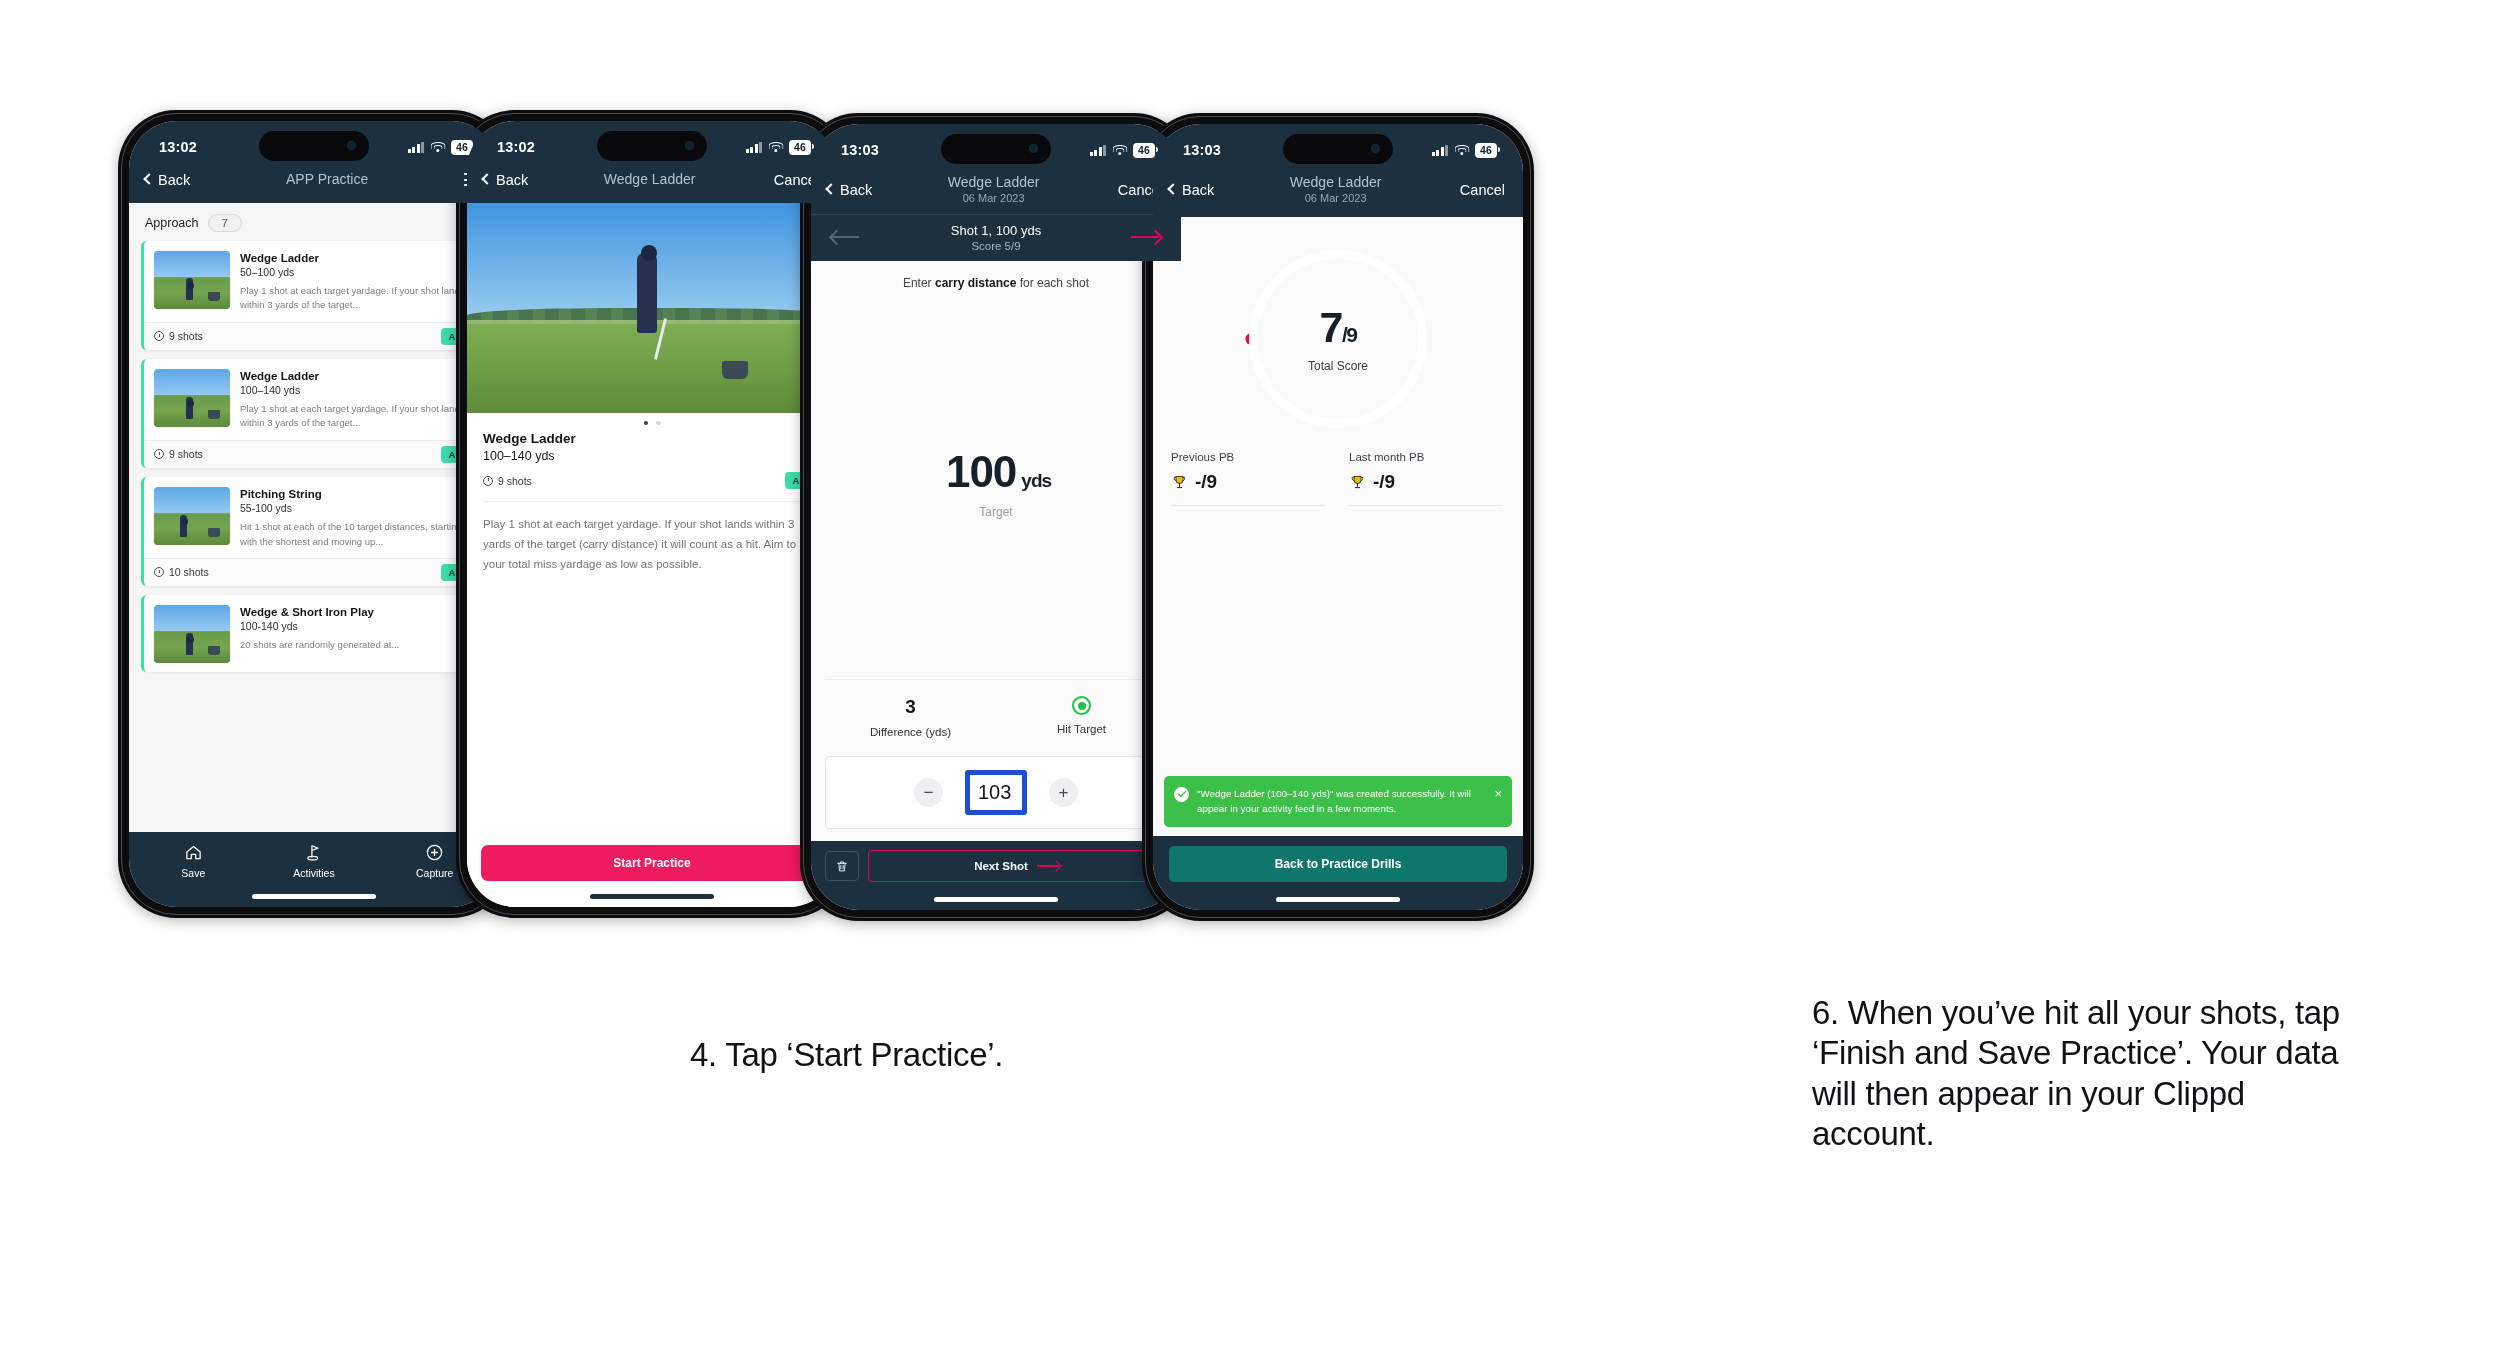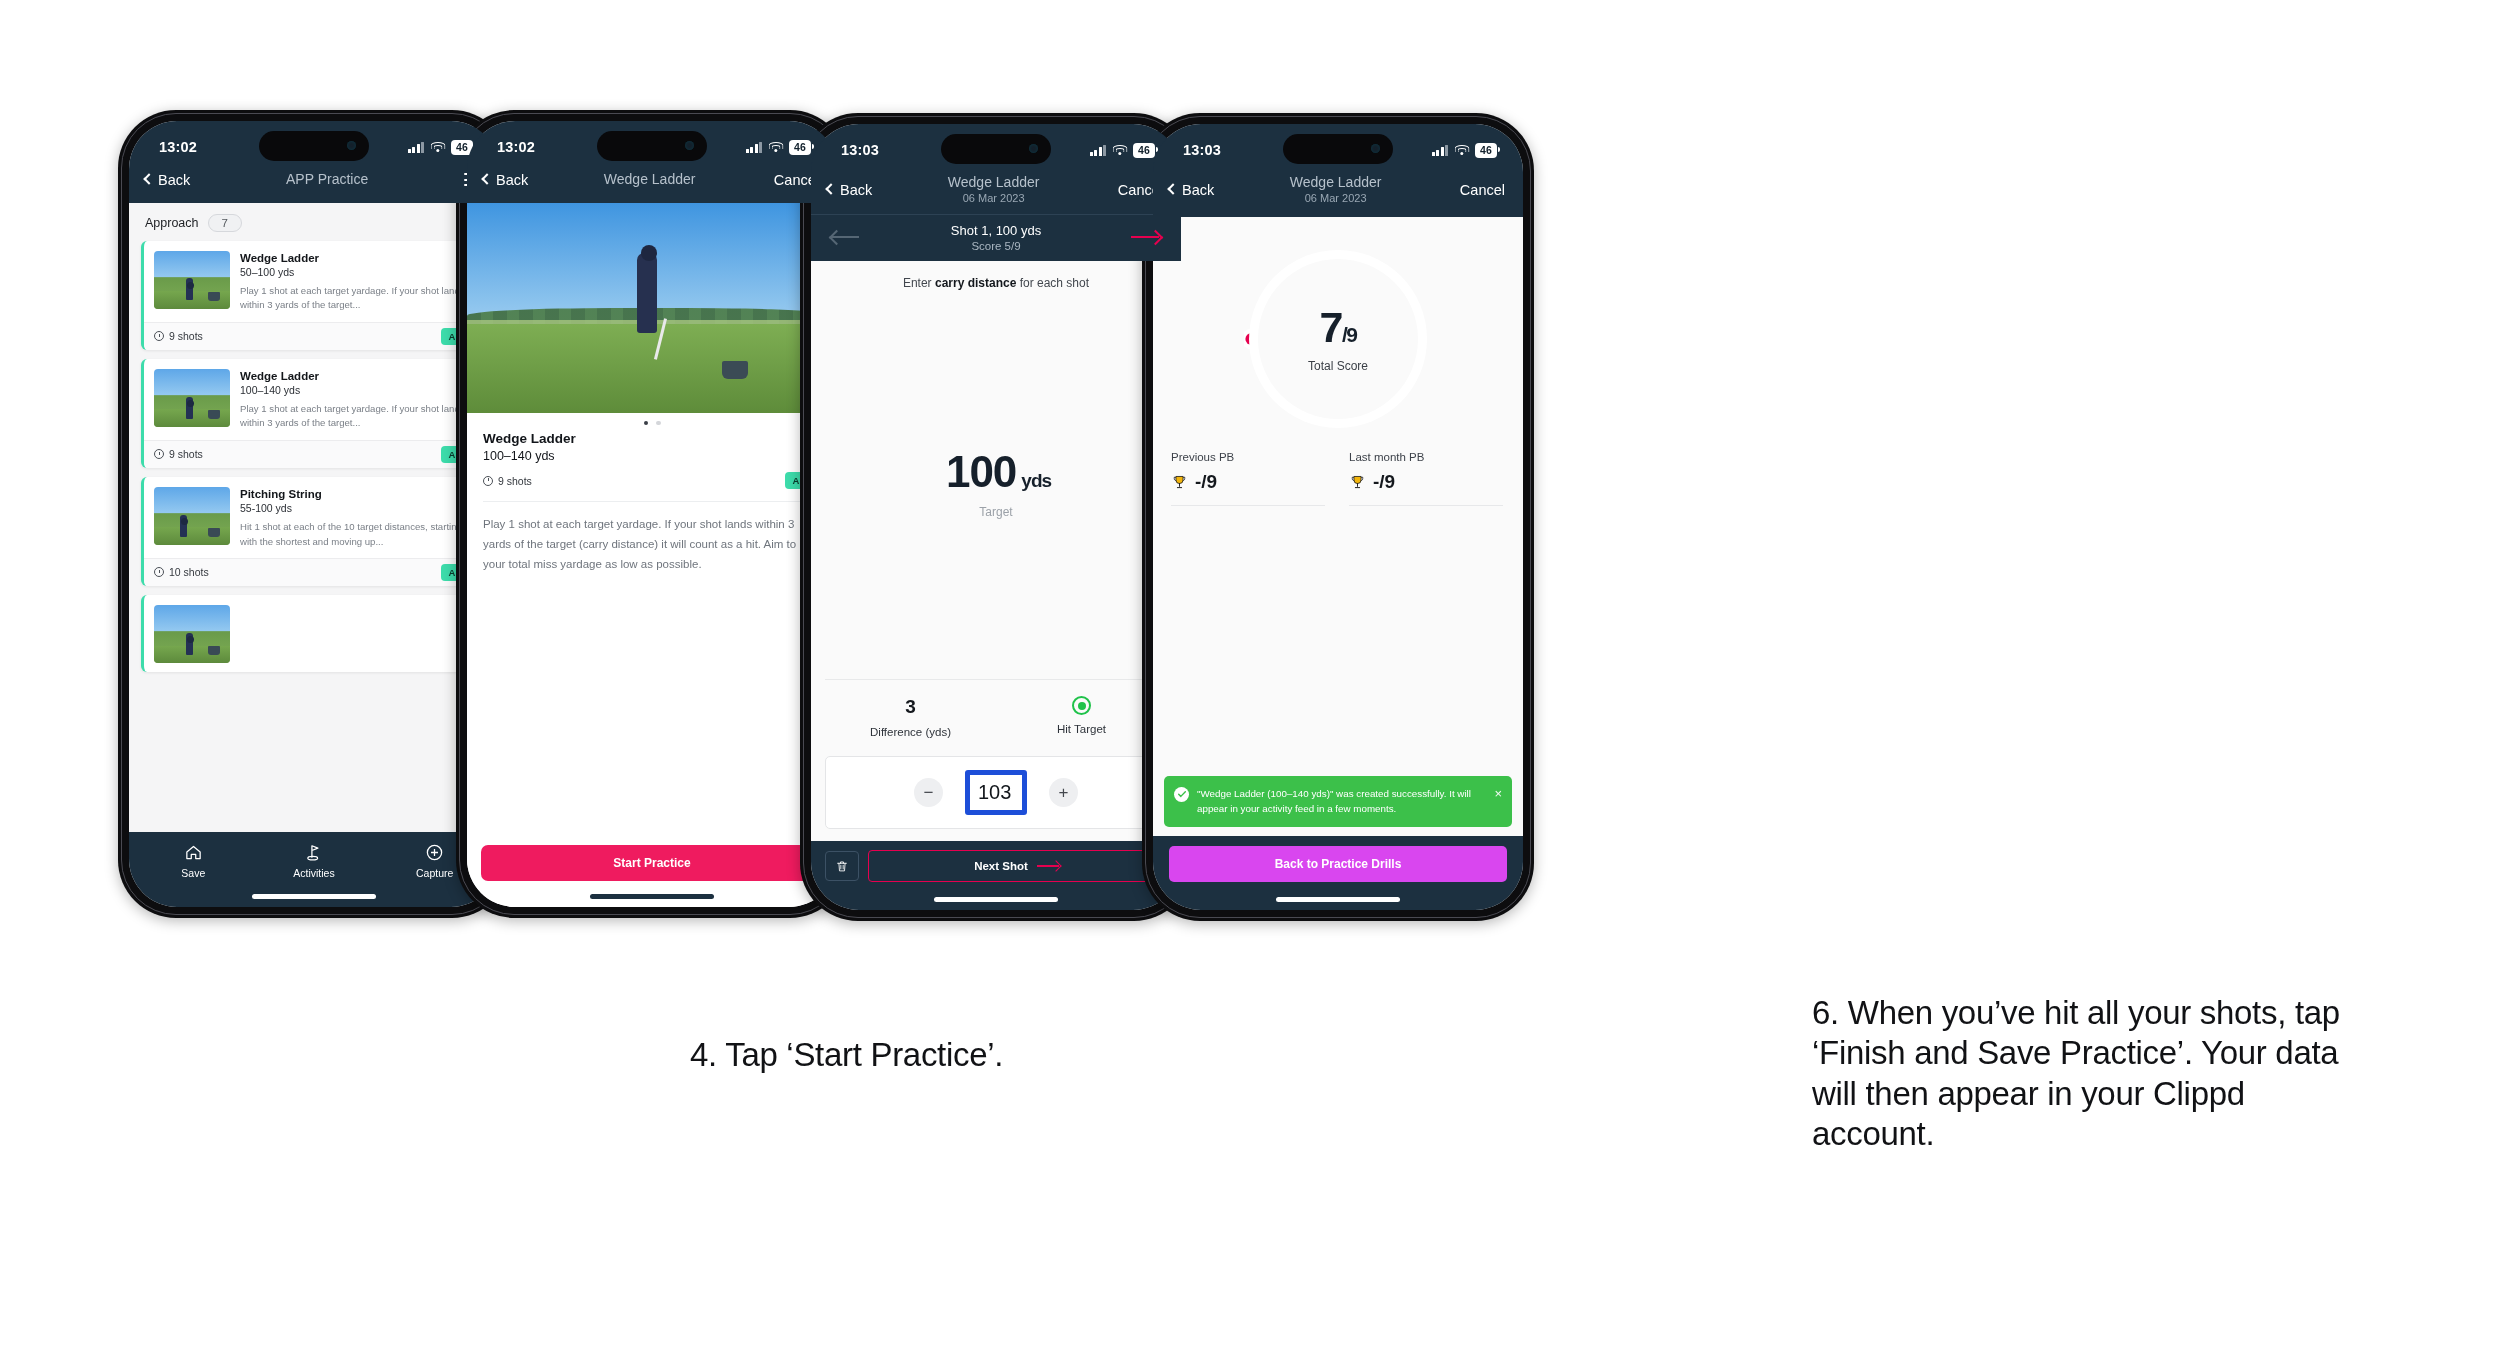--- a/index.html
+++ b/index.html
@@ -213,21 +213,21 @@
   .pb .v{ display:flex;align-items:center;gap:7px;margin-top:8px;}
   .pb .v .n{ font-size:19px;font-weight:bold;color:#14181d;}
   .toastwrap{ margin-top:auto;padding:0 11px 9px 11px;}
   .toast{ background:#3cc04a;border-radius:5px;color:#fff;display:flex;gap:8px;
     padding:10px 10px 11px 10px;align-items:flex-start;}
   .toast .tick{ width:15px;height:15px;border-radius:50%;background:#fff;flex:none;
     display:flex;align-items:center;justify-content:center;margin-top:1px;}
   .toast .msg{ flex:1;font-size:9.8px;line-height:1.55;}
   .toast .x{ font-size:13px;line-height:1;flex:none;margin-top:1px;opacity:.95;}
   .p4foot{ flex:none;background:#1c3040;padding:10px 16px 28px 16px;}
-  .p4btn{ background:#d946ef;border-radius:5px;color:#fff;text-align:center;
+  .p4btn{ background:#0f766e;border-radius:5px;color:#fff;text-align:center;
     font-size:12px;font-weight:bold;padding:11px 0;}
 
   
   .caption{ position:absolute; font-size:33px; line-height:1.22; color:#111215;
     font-family:"Liberation Sans", sans-serif; letter-spacing:-.3px;}
 </style>
 </head>
 <body>
 
 <div class="stage">
@@ -367,20 +367,32 @@
             </div>
           </div>
 
           <div class="card">
             <div class="card-main">
               <div class="thumb">
                 <span class="ground"></span>
                   <span class="golfer"></span>
                   <span class="head"></span>
                   <span class="bucket"></span>
+              </div>
+              <div class="card-txt">
+                <div class="card-head">
+                  <div>
+                    <div class="card-title">Wedge &amp; Short Iron Play</div>
+                    <div class="card-sub">100-140 yds</div>
+                  </div>
+                  <svg class="star" viewBox="0 0 24 24">
+                      <path d="M12 2.6l2.9 6 6.6.9-4.8 4.6 1.2 6.5-5.9-3.1-5.9 3.1 1.2-6.5L2.5 9.5l6.6-.9z" fill="none" stroke="#9aa0a8" stroke-width="1.6"></path>
+                    </svg>
+                </div>
+                <div class="card-desc">20 shots are randomly generated at...</div>
               </div>
             </div>
           </div>
 
         </div>
       </div>
 
       <div class="tabbar">
         <div class="tab">
           <svg width="19" height="19" viewBox="0 0 24 24">

